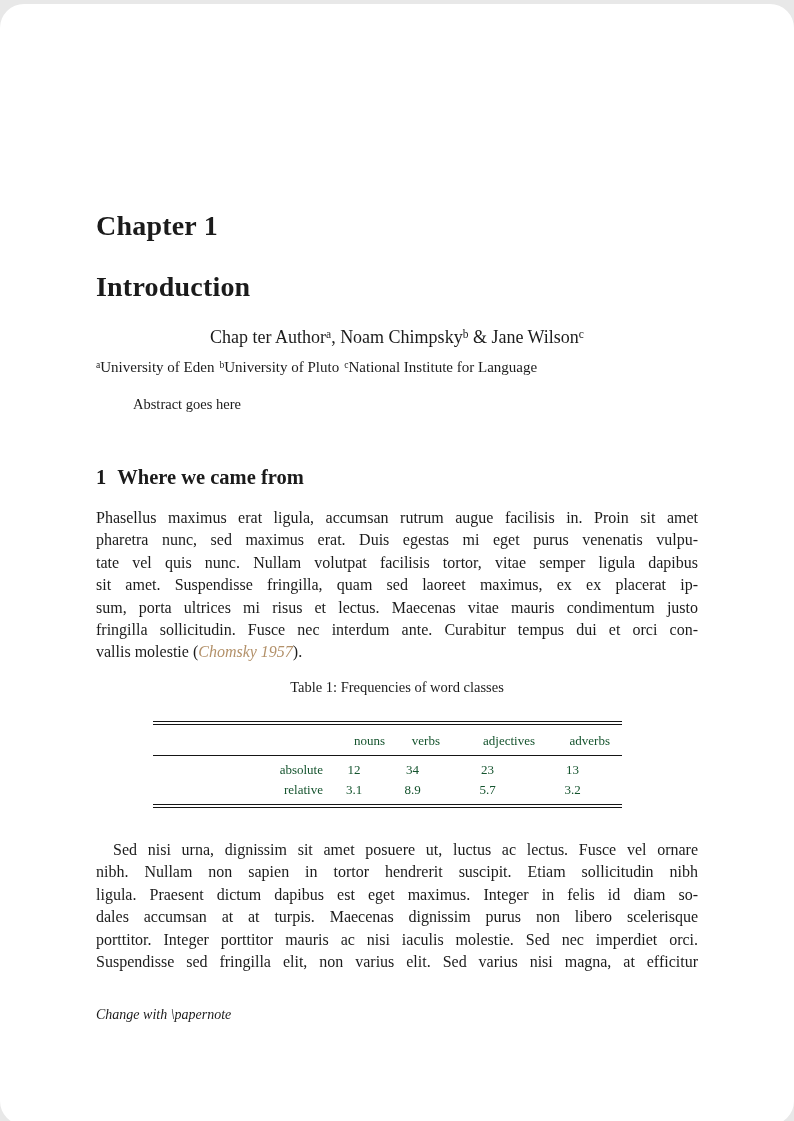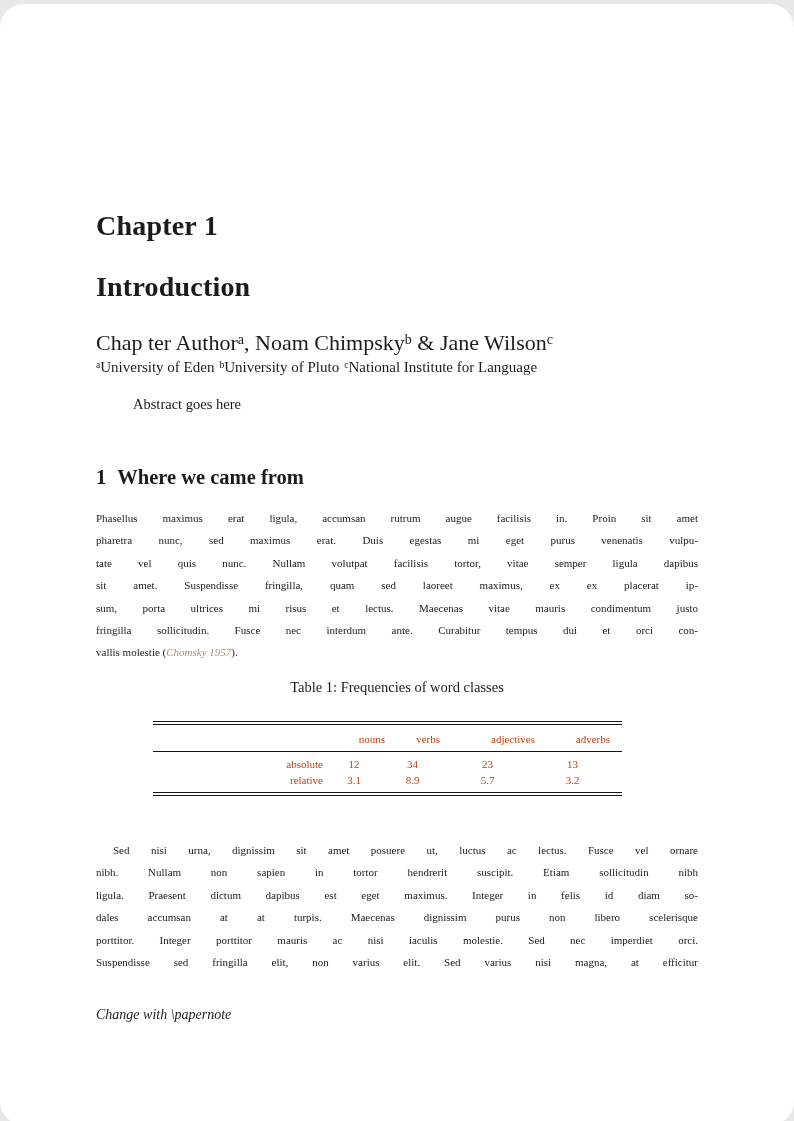--- a/index.html
+++ b/index.html
@@ -16,51 +16,51 @@
     border-radius: 24px;
   }
   .abs { position: absolute; left: 96px; width: 602px; }
 
   .chapter-number, .chapter-title {
     font-size: 28px;
     font-weight: bold;
     line-height: 34px;
     letter-spacing: 0.2px;
   }
-  .author-line { font-size: 22px; line-height: 36px; }
+  .author-line { font-size: 18px; line-height: 24px; text-align: center; }
   .author-line sup, .affil-line sup {
     font-size: 64%;
     position: relative;
     top: -0.45em;
     vertical-align: baseline;
   }
   .affil-line { font-size: 15px; line-height: 20px; }
   .affiliation + .affiliation { margin-left: 5px; }
   .abstract-line { font-size: 14.5px; line-height: 19px; margin-left: 37px; }
 
   .section-heading { font-size: 20.5px; font-weight: bold; line-height: 26px; }
   .section-heading .sec-num { margin-right: 11px; }
 
-  .para { font-size: 11px; line-height: 22.4px; }
+  .para { font-size: 16px; line-height: 22.4px; }
   .line { height: 22.4px; overflow: hidden; }
   .line.just { text-align: justify; text-align-last: justify; }
   .indent { display: inline-block; width: 17px; }
   .citation { color: #b3916a; font-style: italic; }
 
   .table-caption { font-size: 14.5px; line-height: 19px; text-align: center; }
 
   .table-wrap { position: absolute; left: 153px; }
   table.freq {
     width: 469px;
     border-collapse: separate;
     border-spacing: 0;
     border-top: 4px double #151515;
     border-bottom: 4px double #151515;
-    font-size: 11px;
-    color: #c2410c;
+    font-size: 13px;
+    color: #14532d;
   }
   table.freq th {
     font-weight: normal;
     text-align: right;
     padding: 8px 0 6px 0;
     border-bottom: 1px solid #151515;
   }
   table.freq td { text-align: center; padding: 2px 0; }
   table.freq .lbl { text-align: right; padding-left: 13px; }
   table.freq th:last-child, table.freq td:last-child { padding-right: 12px; }

